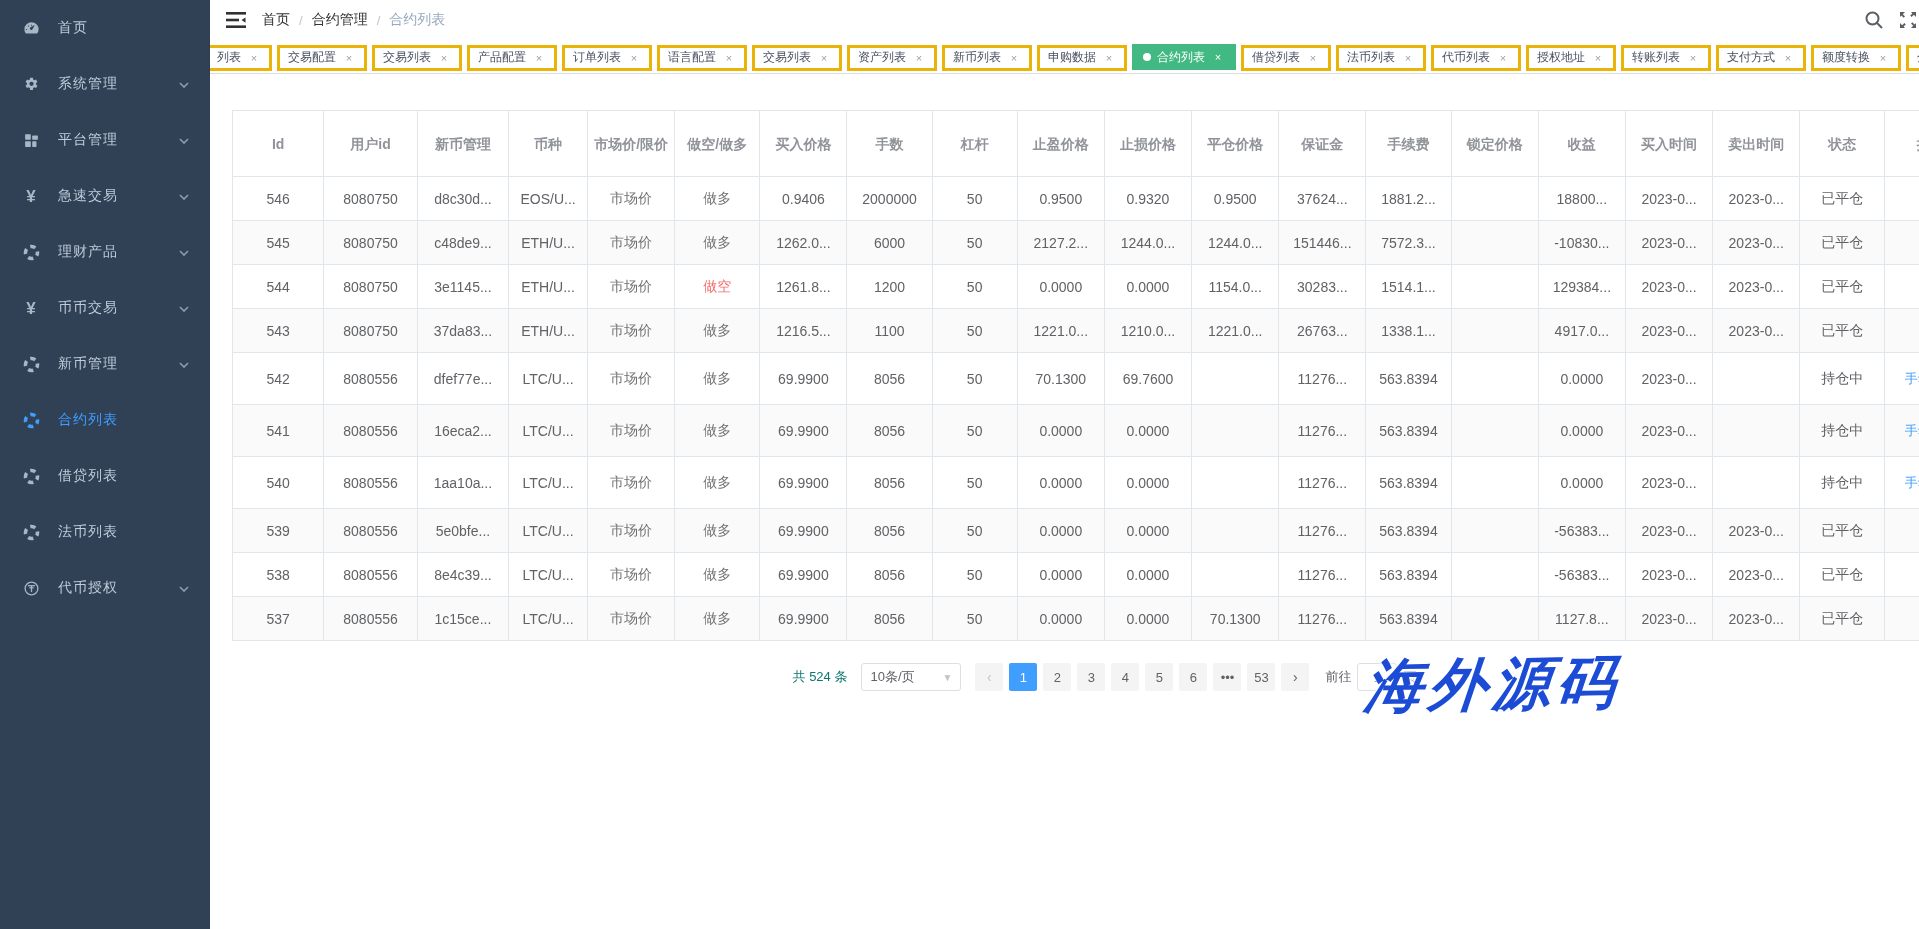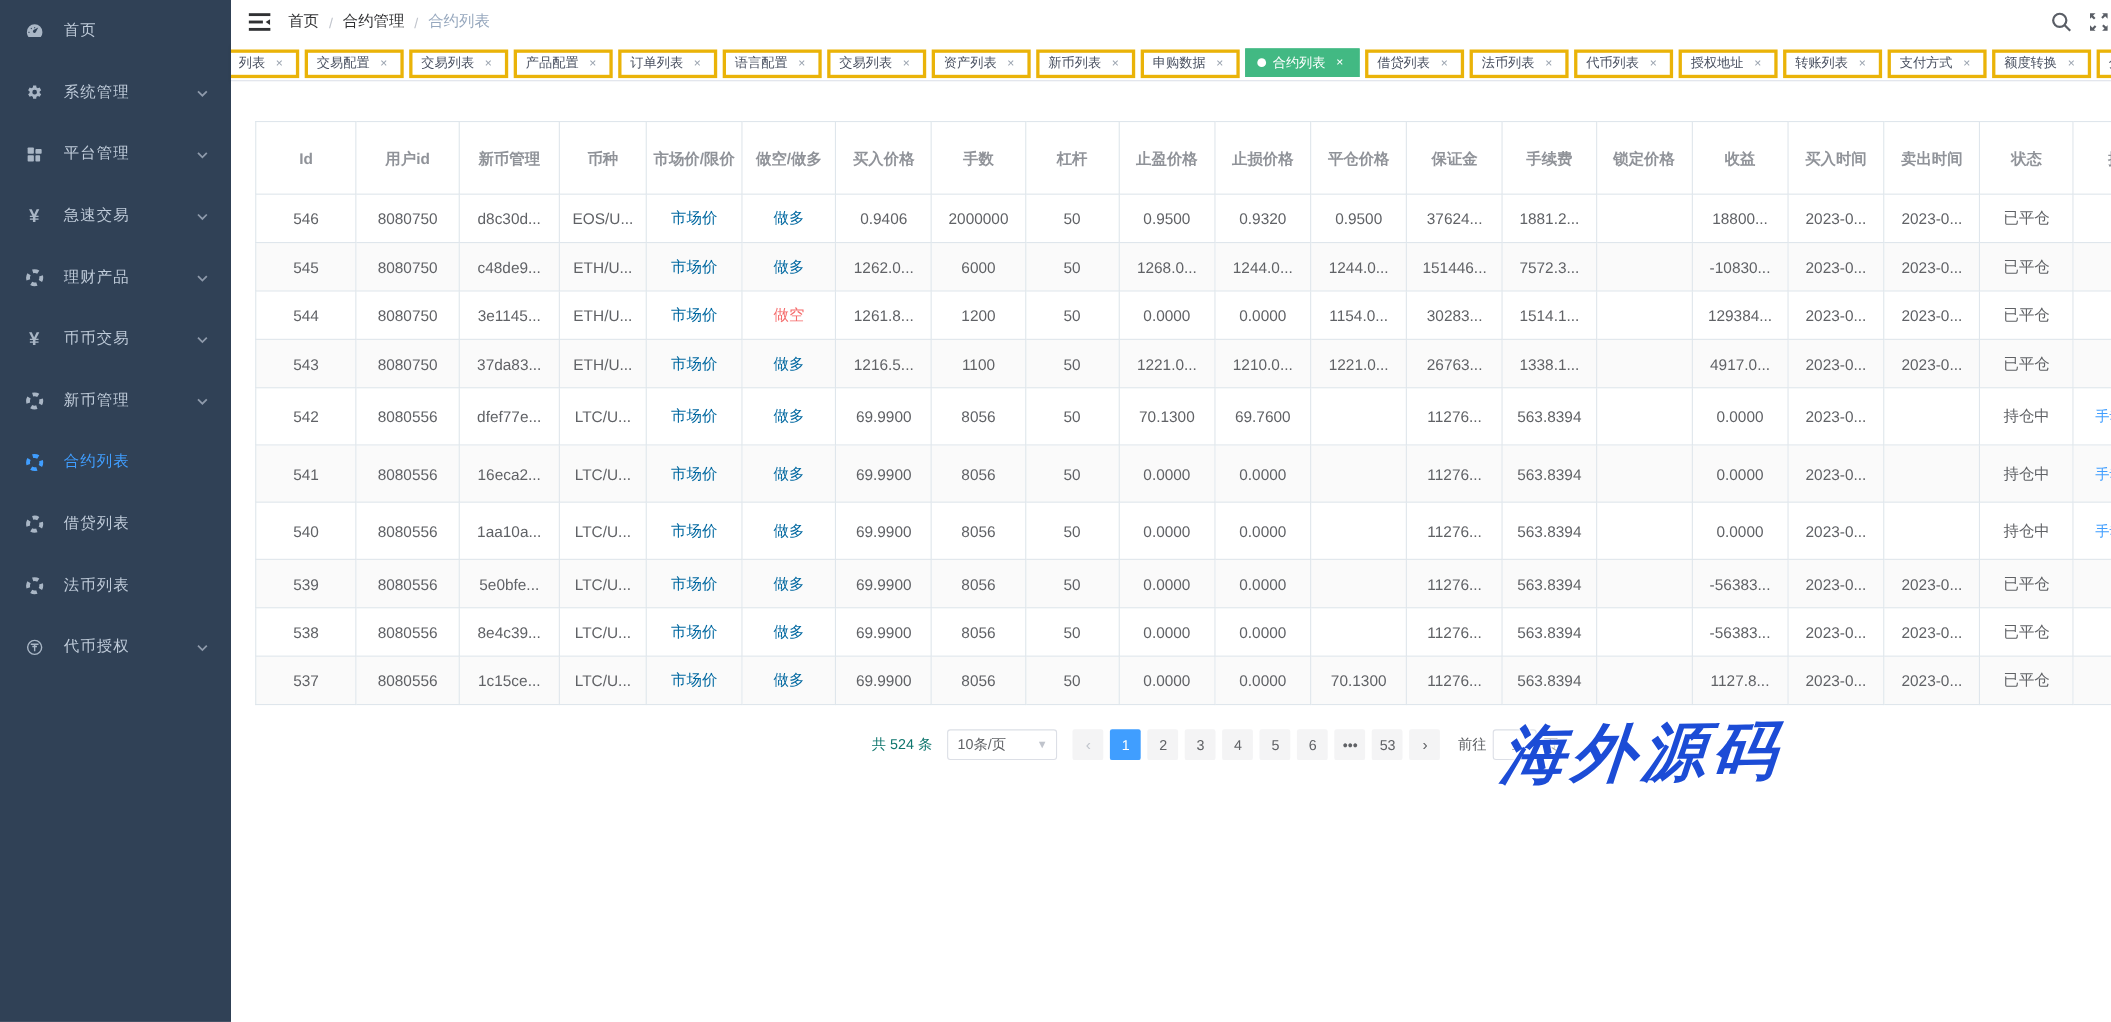--- a/index.html
+++ b/index.html
@@ -53,21 +53,21 @@
   
   .app-main { flex:1; position:relative; padding:36px 23px 0 22px; background:#fff; }
   table.grid { width:100%; border-collapse:collapse; table-layout:fixed; background:#fff;
     border:1px solid #dfe6ec; }
   table.grid th { height:66px; font-size:14px; color:#909399; font-weight:bold;
     border:1px solid #dfe6ec; background:#fff; padding:4px 6px; line-height:20px; }
   table.grid td { font-size:14px; color:#606266; border:1px solid #dfe6ec; text-align:center;
     padding:4px 6px; height:44px; overflow:hidden; white-space:nowrap; text-overflow:ellipsis; }
   tr.striped td { background:#fafafa; }
   tr.holding td { height:52px; }
-  .t-green { color:#0369a1; }
+  .t-green { color:#737373; }
   .t-red { color:#f56c6c; }
   .t-link { color:#409eff; font-size:13px; cursor:pointer; text-decoration:none; }
 
   
   .pagination { margin-top:22px; display:flex; align-items:center; justify-content:center;
     gap:6px; font-size:13px; color:#606266; }
   .pg-total { margin-right:8px; font-size:13px; color:#0f766e; }
   .pg-select { width:100px; height:28px; border:1px solid #dcdfe6; border-radius:3px;
     display:inline-flex; align-items:center; justify-content:space-between; padding:0 8px;
     color:#606266; background:#fff; cursor:pointer; margin-right:8px; }
@@ -393,21 +393,21 @@
             <tr class="striped ">
               <td>545</td>
               <td>8080750</td>
               <td>c48de9...</td>
               <td>ETH/U...</td>
               <td><span class="t-green">市场价</span></td>
               <td><span class="t-green">做多</span></td>
               <td>1262.0...</td>
               <td>6000</td>
               <td>50</td>
-              <td>1268.0...</td>
+              <td>2127.2...</td>
               <td>1244.0...</td>
               <td>1244.0...</td>
               <td>151446...</td>
               <td>7572.3...</td>
               <td></td>
               <td>-10830...</td>
               <td>2023-0...</td>
               <td>2023-0...</td>
               <td>已平仓</td>
               <td></td>

